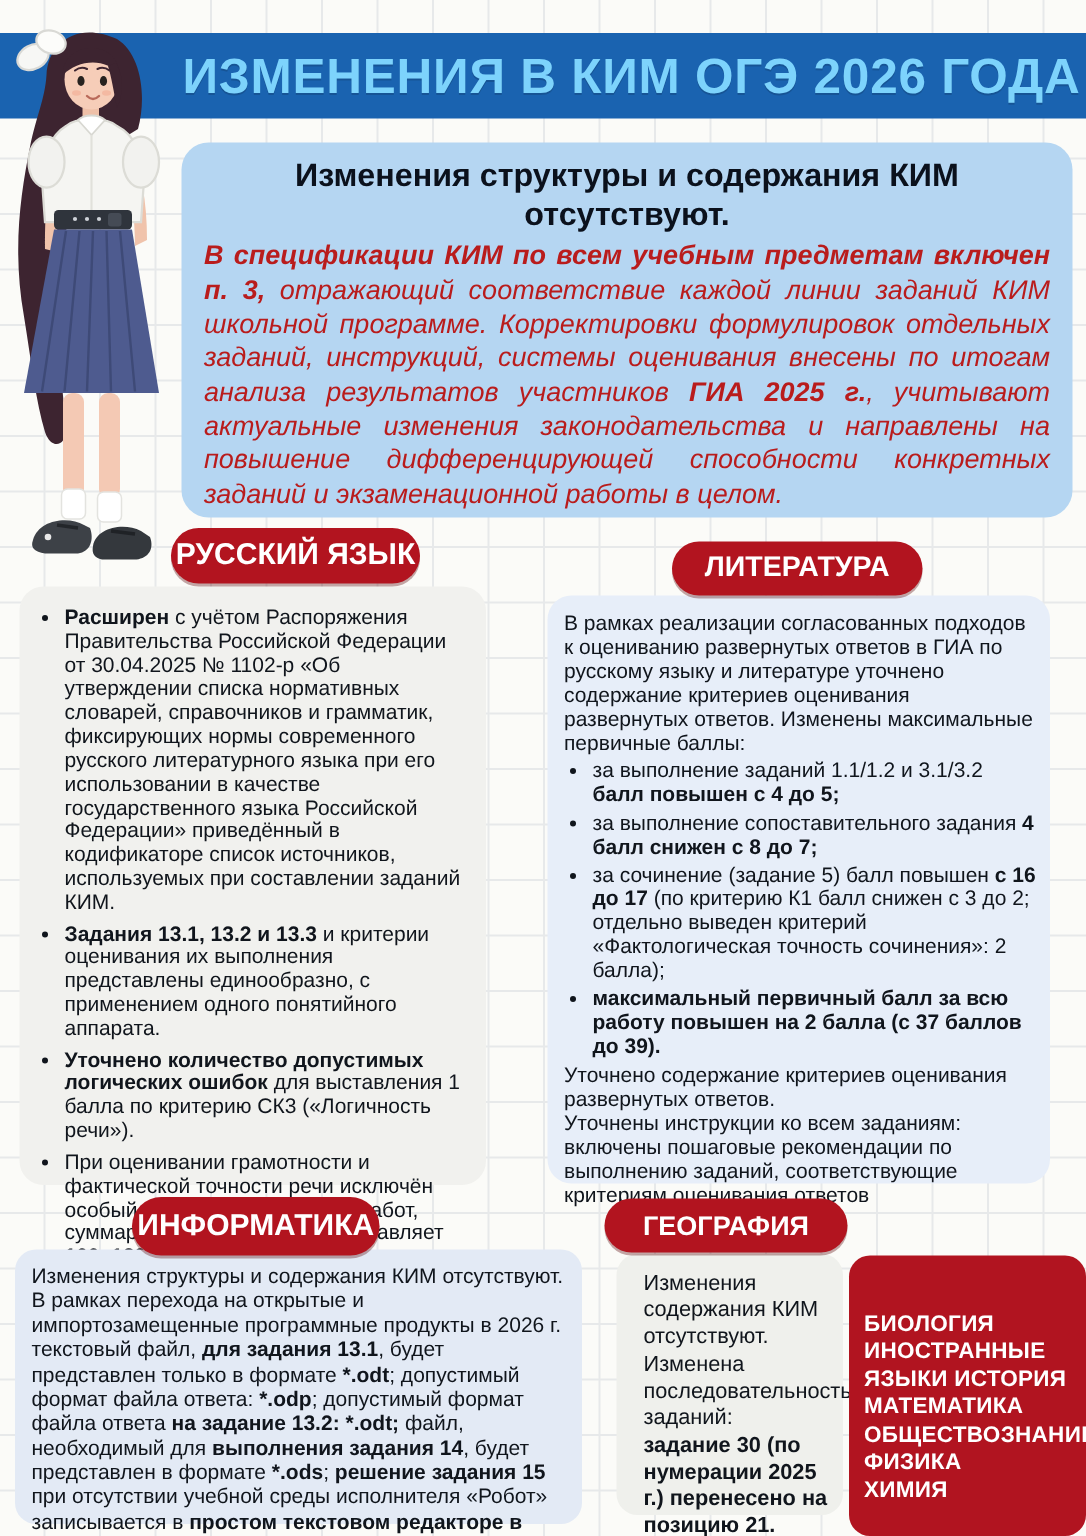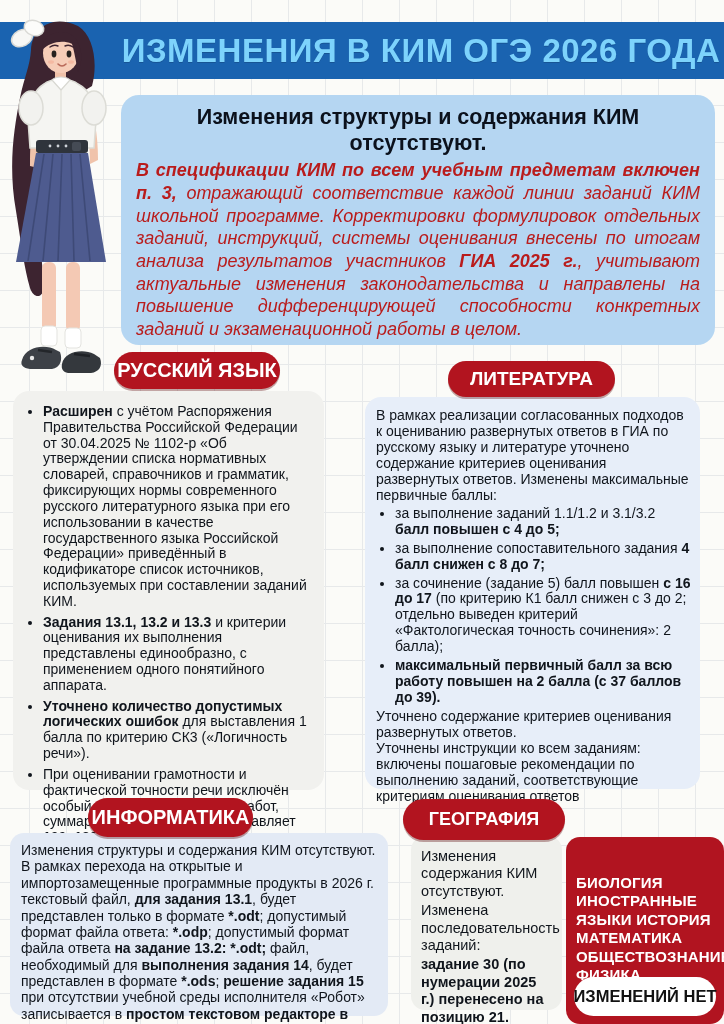--- a/index.html
+++ b/index.html
@@ -47,21 +47,21 @@
   
   .badge {
     position:absolute; background:#b2141f; color:#ffffff; font-weight:bold;
     display:flex; align-items:center; justify-content:center;
     border-radius:24px; z-index:4; box-shadow:0 2px 0 rgba(90,5,10,.35);
     white-space:nowrap;
   }
   #badge-russian     { left:114px; top:352px; width:166px; height:37px; font-size:20px; }
   #badge-literature  { left:448px; top:361px; width:167px; height:36px; font-size:19px; }
   #badge-informatics { left:88px;  top:798px; width:165px; height:39px; font-size:20px; }
-  #badge-geography   { left:403px; top:799px; width:162px; height:41px; font-size:18px;text-align:right; }
+  #badge-geography   { left:403px; top:799px; width:162px; height:36px; font-size:18px;text-align:right; }
 
   
   .panel { position:absolute; z-index:1; }
   #panel-russian {
     left:13px; top:391px; width:311px; height:399px;
     background:#f1f1ee; border-radius:16px; padding:13px 10px 8px 6px;
   }
   #panel-russian ul { margin:0; padding-left:24px; }
   #panel-russian li { font-size:14px; line-height:1.13; margin-bottom:5px; }
 
@@ -79,21 +79,21 @@
     background:#e3eaf5; border-radius:14px; padding:9px 11px;
     font-size:14px; line-height:1.17;
   }
   #panel-informatics p { margin:0; }
 
   #panel-geography {
     left:411px; top:836px; width:151px; height:174px;
     background:#eff0ec; border-radius:14px; padding:12px 10px;
     font-size:14.5px; line-height:1.2;
   }
-  #panel-geography p { margin:0 0 2px 0; }
+  #panel-geography p { margin:0 0 2px 8px; }
   #panel-geography .geo-bold { font-weight:bold; }
 
   
   .nochanges-box {
     position:absolute; left:566px; top:837px; width:158px; height:187px;
     background:#b11420; border-radius:14px; padding:9px 10px; z-index:1;
   }
   .nochanges-subjects {
     color:#ffffff; font-weight:bold; font-size:15px; line-height:1.23;
     white-space:pre-line; letter-spacing:.2px;margin-top:28px;
@@ -218,16 +218,15 @@
   </div>
 
   <div class="nochanges-box">
     <div class="nochanges-subjects">БИОЛОГИЯ
 ИНОСТРАННЫЕ
 ЯЗЫКИ ИСТОРИЯ
 МАТЕМАТИКА
 ОБЩЕСТВОЗНАНИЕ
 ФИЗИКА
 ХИМИЯ</div>
-    <div class="nochanges-pill">ИЗМЕНЕНИЙ НЕТ</div>
   </div>
 
 </div>
 
 </body></html>

